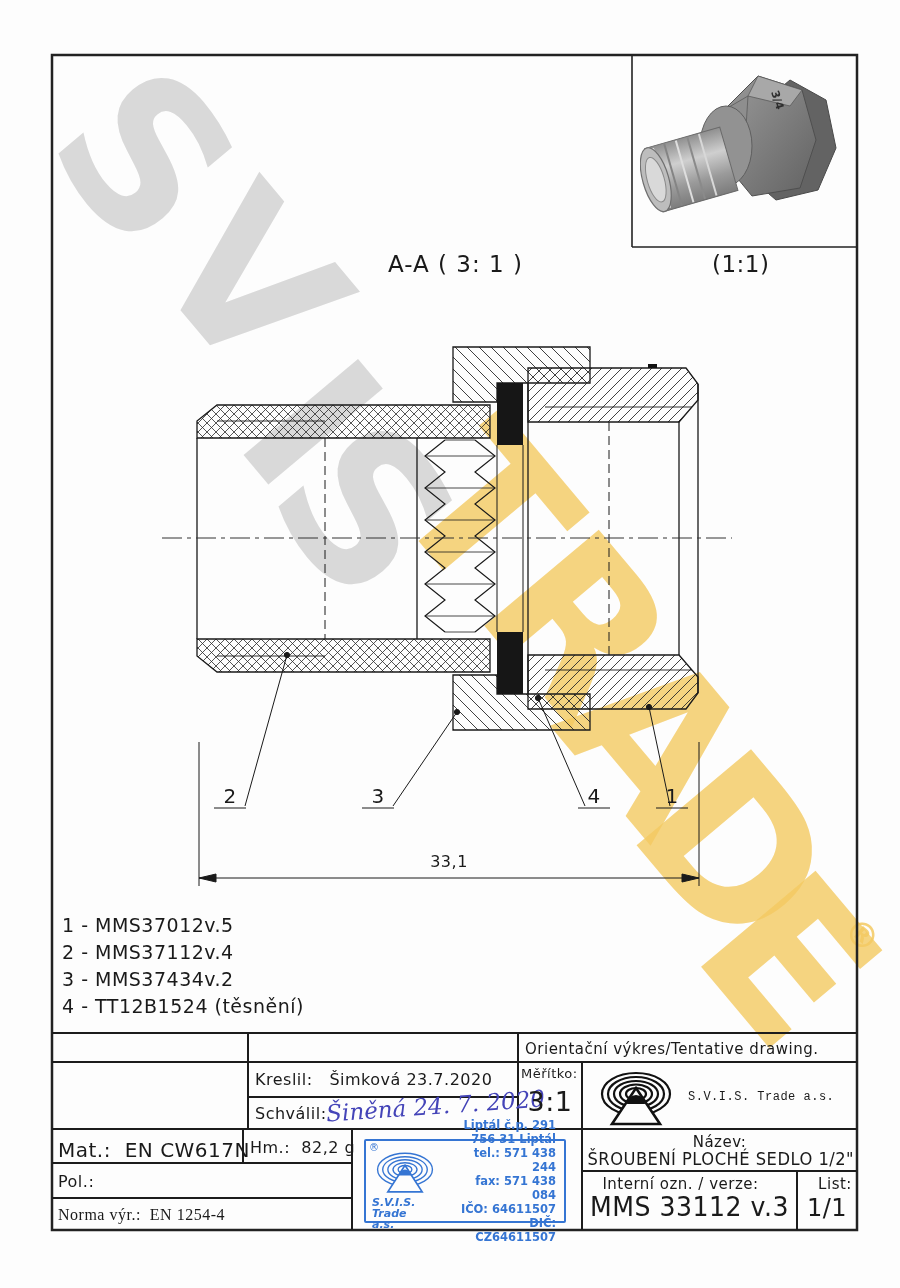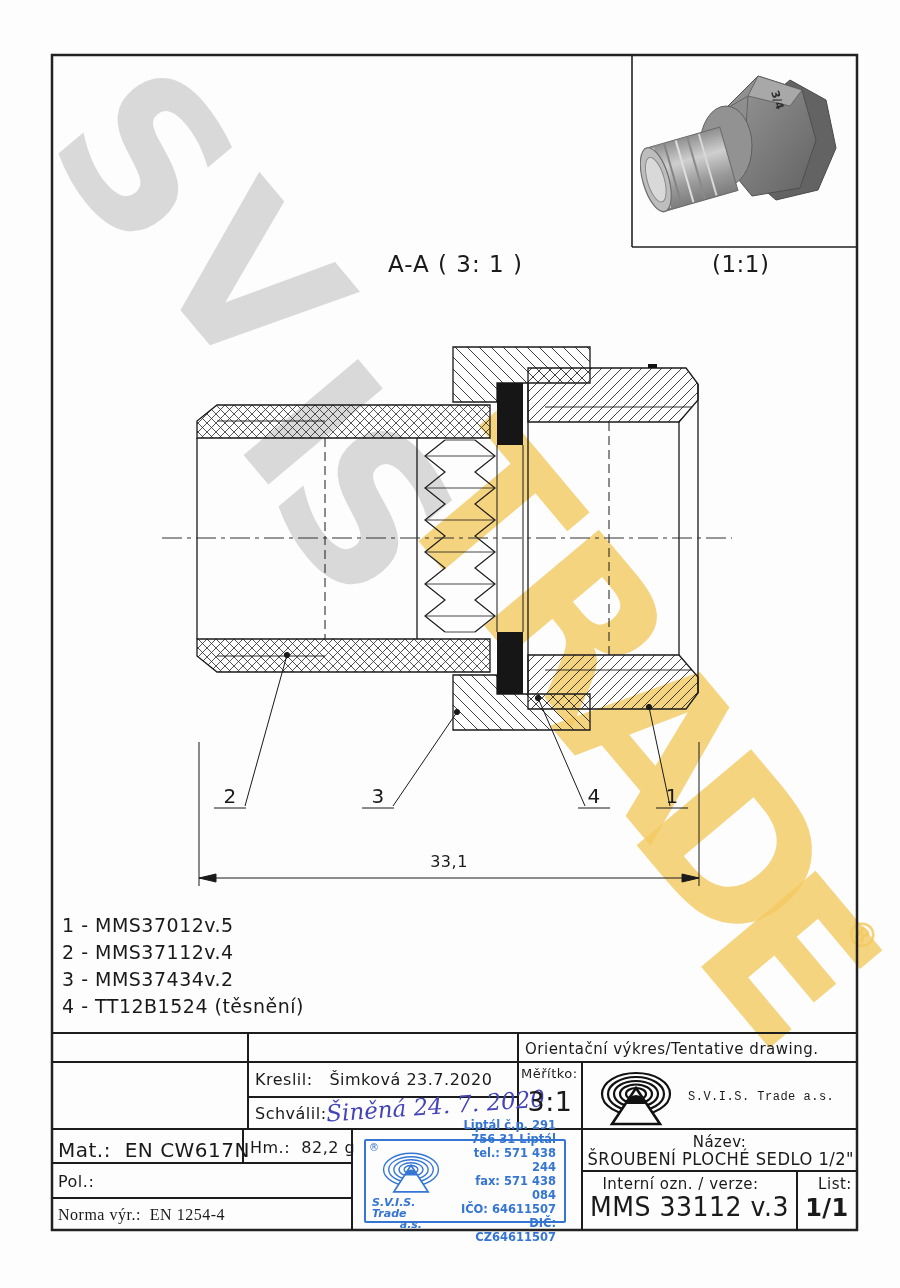--- a/index.html
+++ b/index.html
@@ -16,21 +16,21 @@
   .iso{font-family:"DejaVu Sans","Liberation Sans",sans-serif;letter-spacing:.5px;}
   .cell-label{font-size:15px;}
   .small-label{font-size:13px;}
   .callout{font-size:20px;width:26px;text-align:center;}
   .sig{font-family:"DejaVu Serif","Liberation Serif",serif;font-style:italic;
        color:#4444b8;font-size:23px;transform:rotate(-4deg);}
   .stamp{position:absolute;z-index:3;border:2px solid #3575d3;border-radius:2px;
          color:#3575d3;display:flex;align-items:center;justify-content:space-between;
          padding:4px 8px 4px 6px;box-sizing:border-box;background:rgba(255,255,255,.0);}
   .stamp .addr{font-size:11.5px;line-height:1.22;text-align:right;font-weight:bold;}
-  .stamp .left-col{display:flex;flex-direction:column;align-items:center;margin-top:16px;}
+  .stamp .left-col{display:flex;flex-direction:column;align-items:flex-start;margin-top:16px;}
   .stamp .co{font-size:11px;font-weight:bold;font-style:italic;line-height:1;}
   .stamp .reg-mark{position:absolute;left:3px;top:1px;font-size:10px;}
   .center{text-align:center;}
 </style>
 </head>
 <body>
 
 <div class="page">
 
   <div class="wm-letter wm-gray" style="left:70px;top:55px;transform:rotate(50deg);">S</div>
@@ -243,21 +243,21 @@
     <span>Norma výr.:</span>&nbsp;
     <span>EN 1254-4</span>
   </div>
 
   <div class="txt iso center cell-label" style="left:582px;top:1133px;width:275px;">Název:</div>
   <div class="txt iso center" style="left:582px;top:1149px;width:275px;font-size:17px;transform:scaleX(.96);">ŠROUBENÍ PLOCHÉ SEDLO 1/2"</div>
 
   <div class="txt iso center cell-label" style="left:582px;top:1175px;width:197px;">Interní ozn. / verze:</div>
   <div class="txt iso center" style="left:582px;top:1192px;width:215px;font-size:26px;transform:scaleX(.97);">MMS 33112 v.3</div>
   <div class="txt iso center cell-label" style="left:797px;top:1175px;width:76px;">List:</div>
-  <div class="txt iso center" style="left:797px;top:1194px;width:60px;font-size:24px;font-weight:bold;">1/1</div>
+  <div class="txt iso center" style="left:797px;top:1194px;width:60px;font-size:24px;">1/1</div>
 
   <div class="stamp" style="left:364px;top:1139px;width:202px;height:84px;">
     <span class="reg-mark">®</span>
     <div class="left-col">
       <svg width="66" height="48" viewBox="-36 -26 72 56">
         <g fill="none" stroke="#3575d3" stroke-width="1.6">
           <ellipse cx="0" cy="-2" rx="32" ry="19"></ellipse>
             <ellipse cx="0" cy="-2" rx="26" ry="15"></ellipse>
           <ellipse cx="0" cy="-2" rx="20" ry="11.5"></ellipse>
             <ellipse cx="0" cy="-2" rx="14" ry="8"></ellipse>

